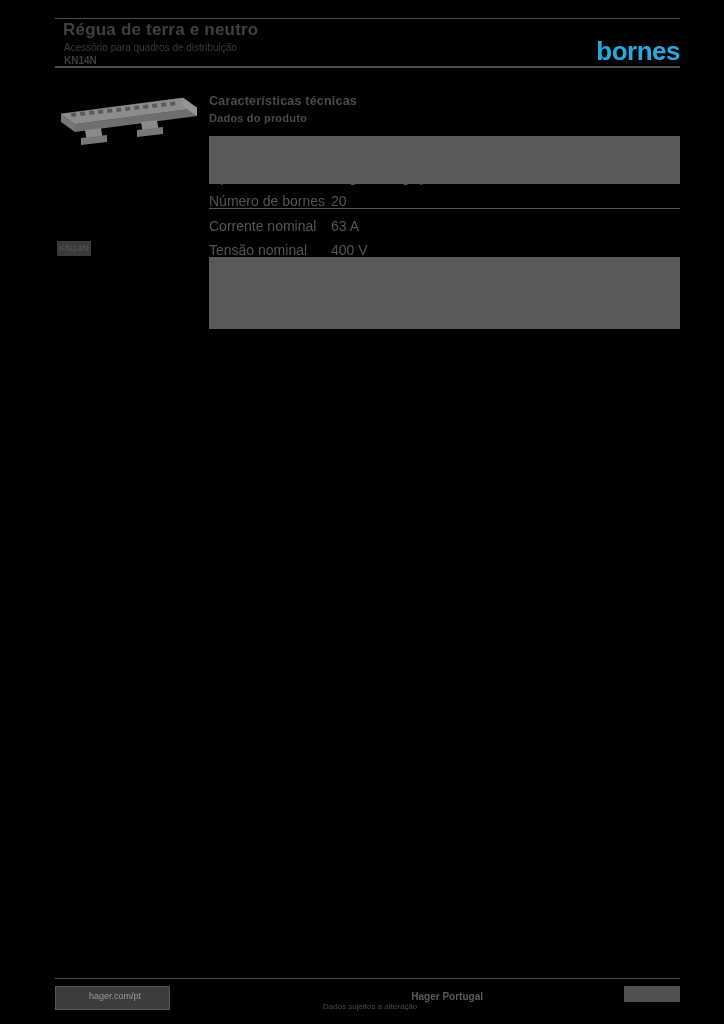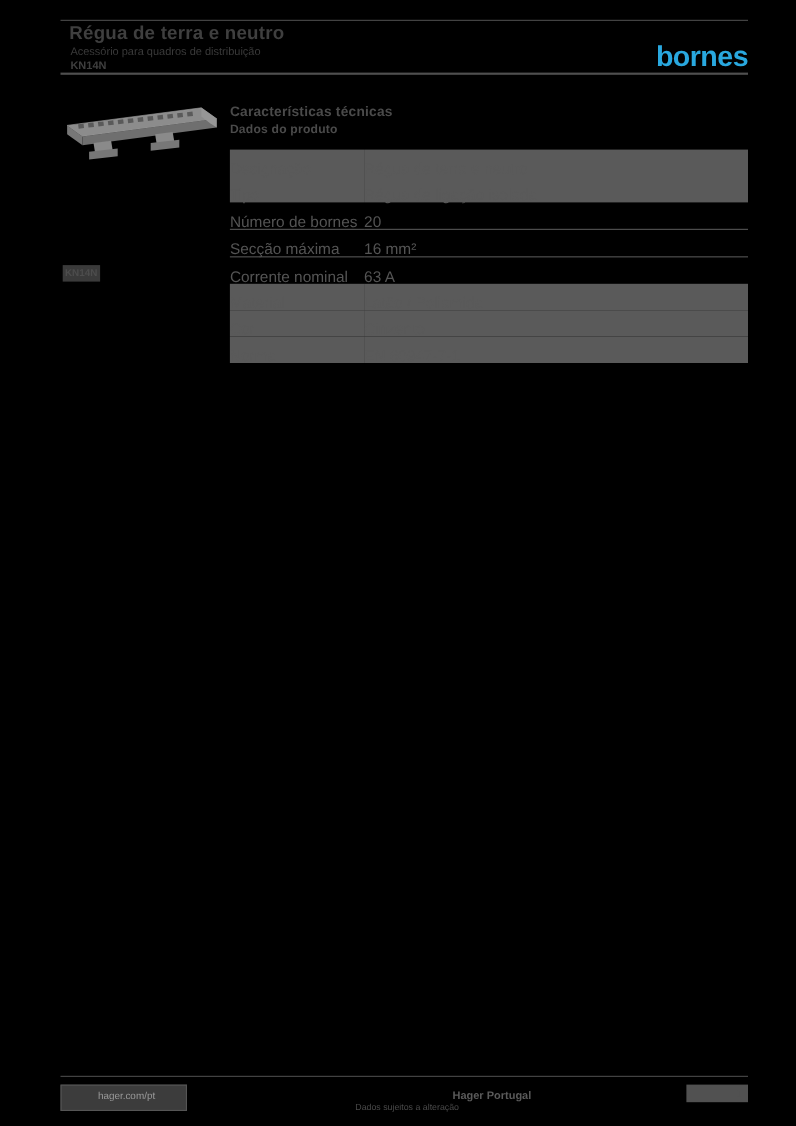--- a/index.html
+++ b/index.html
@@ -300,27 +300,27 @@
             <td class="value">Régua de terra e neutro</td>
           </tr>
           <tr class="shaded">
             <td class="label">Tipo</td>
             <td class="value">Régua de ligação isolada</td>
           </tr>
           <tr class="underline">
             <td class="label">Número de bornes</td>
             <td class="value">20</td>
           </tr>
-          <tr class="underline">
-            <td class="label">Secção máxima</td>
-            <td class="value">16 mm²</td>
-          </tr>
           <tr class="white">
             <td class="label">Corrente nominal</td>
             <td class="value">63 A</td>
+          </tr>
+          <tr class="white">
+            <td class="label">Tensão nominal</td>
+            <td class="value">400 V</td>
           </tr>
           <tr class="shaded">
             <td class="label">Material</td>
             <td class="value">Latão / Poliamida</td>
           </tr>
           <tr class="shaded">
             <td class="label">Cor</td>
             <td class="value">Cinzento</td>
           </tr>
           <tr class="shaded">

